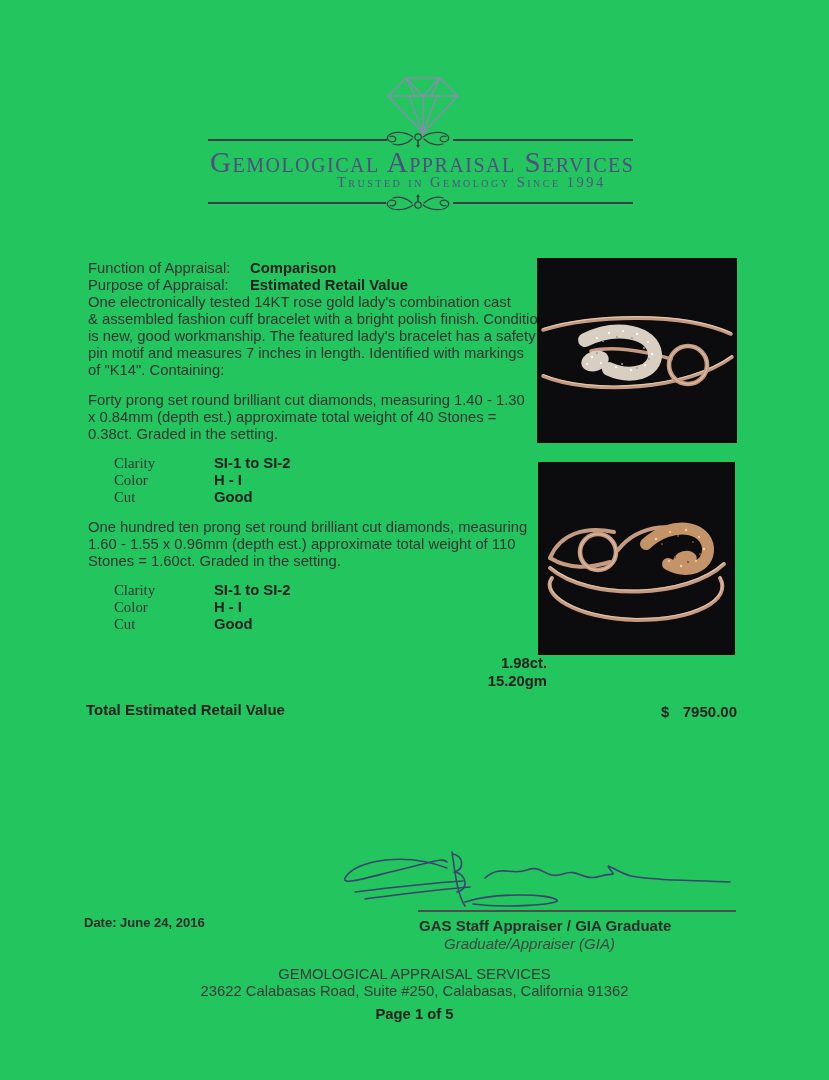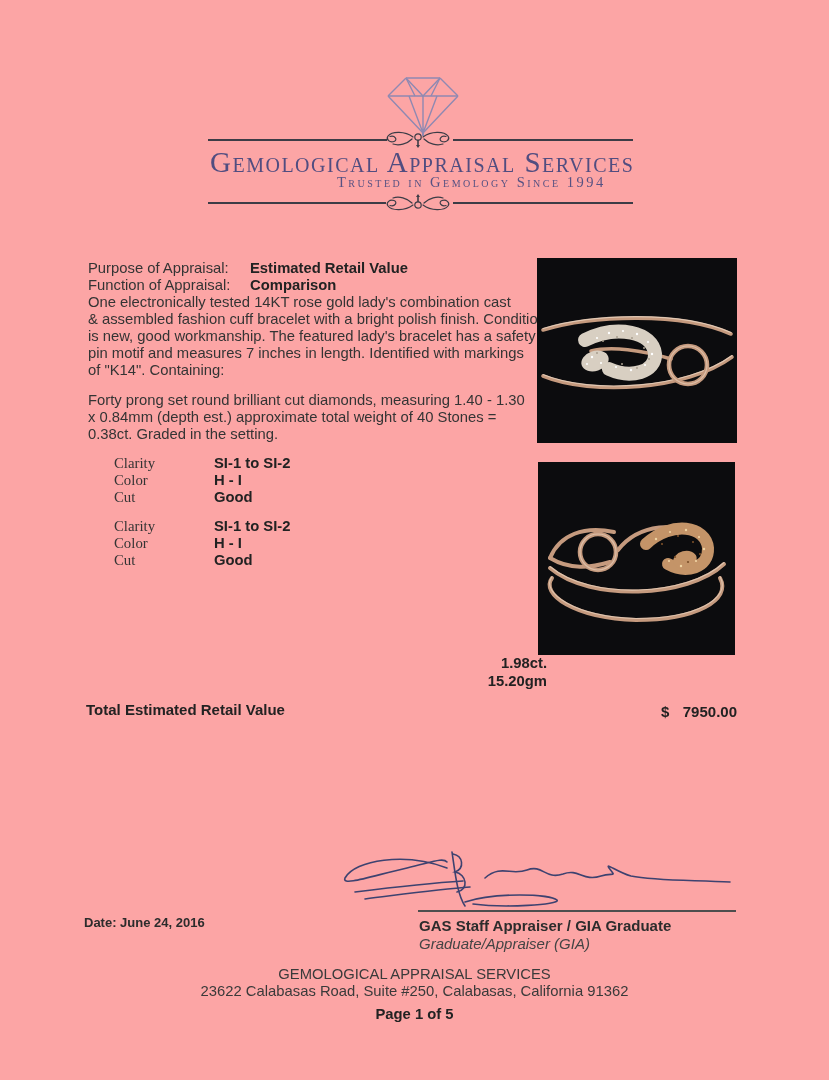--- a/index.html
+++ b/index.html
@@ -1,18 +1,18 @@
 <!DOCTYPE html>
 <html><head>
 <meta charset="utf-8">
 <style>
   html,body{margin:0;padding:0;background:#ffffff;}
   .page{
     position:relative;width:829px;height:1080px;margin:0 auto;
-    background:#fca5a5;overflow:hidden;
+    background:#22c55e;overflow:hidden;
     font-family:"Liberation Sans", sans-serif;
     color:#333;
   }
   .abs{position:absolute;}
 
   
   .org-name{
     font-family:"Liberation Serif", serif;
     font-variant:small-caps;
     font-size:29px;letter-spacing:1.5px;
@@ -48,21 +48,21 @@
   .totals-labels div{line-height:17.5px;}
   .totals-values{width:84px;text-align:right;font-weight:bold;color:#222;}
   .totals-values div{line-height:17.5px;}
   .retail-label{font-size:15px;font-weight:bold;color:#222;}
   .retail-value{display:flex;width:76px;justify-content:space-between;font-weight:bold;color:#222;font-size:15px;}
 
   
   .sig-line{height:2px;background:#4d4d4d;}
   .date-text{font-size:13px;font-weight:bold;color:#2c2c2c;}
   .appraiser-title{font-size:15px;font-weight:bold;color:#2c2c2c;line-height:18px;}
-  .appraiser-sub{font-size:15px;font-style:italic;color:#444;line-height:18px;}
+  .appraiser-sub{font-size:15px;font-style:italic;color:#444;line-height:18px;margin-left:25px;}
 
   
   .footer{left:0;right:0;text-align:center;font-size:14.8px;color:#3a3a3a;line-height:16.5px;}
   .footer .page-num{font-weight:bold;color:#222;margin-top:7px;}
 </style>
 </head>
 <body>
 
 <div class="page">
 
@@ -112,26 +112,26 @@
         <path d="M35,10.5 L35,15" stroke-width="1.6"></path>
         <path d="M33,15 L35,18 L37,15 Z" fill="#3c3c46" stroke="none"></path>
       </g>
     </svg>
   </div>
   <div class="abs rule" style="left:453px;top:202px;width:180px;"></div>
 
   <div class="abs body-text" style="left:88px;top:260px;width:460px;">
 
     <div class="info-row">
+      <span class="info-label">Function of Appraisal:</span>
+      <span class="bold">Comparison</span>
+    </div>
+    <div class="info-row">
       <span class="info-label">Purpose of Appraisal:</span>
       <span class="bold">Estimated Retail Value</span>
-    </div>
-    <div class="info-row">
-      <span class="info-label">Function of Appraisal:</span>
-      <span class="bold">Comparison</span>
     </div>
 
     <div class="desc prewrap">One electronically tested 14KT rose gold lady's combination cast
 &amp; assembled fashion cuff bracelet with a bright polish finish. Condition
 is new, good workmanship. The featured lady's bracelet has a safety
 pin motif and measures 7 inches in length. Identified with markings
 of "K14".  Containing:</div>
 
     <div class="para prewrap">Forty prong set round brilliant cut diamonds, measuring 1.40 - 1.30
 x 0.84mm (depth est.) approximate total weight of 40 Stones =
@@ -145,20 +145,23 @@
       <div class="grade-row">
         <span class="grade-label">Color</span>
         <span class="bold">H - I</span>
       </div>
       <div class="grade-row">
         <span class="grade-label">Cut</span>
         <span class="bold">Good</span>
       </div>
     </div>
 
+    <div class="para prewrap">One hundred ten prong set round brilliant cut diamonds, measuring
+1.60 - 1.55 x 0.96mm (depth est.) approximate total weight of 110
+Stones = 1.60ct. Graded in the setting.</div>
 
     <div class="grades">
       <div class="grade-row">
         <span class="grade-label">Clarity</span>
         <span class="bold">SI-1 to SI-2</span>
       </div>
       <div class="grade-row">
         <span class="grade-label">Color</span>
         <span class="bold">H - I</span>
       </div>

